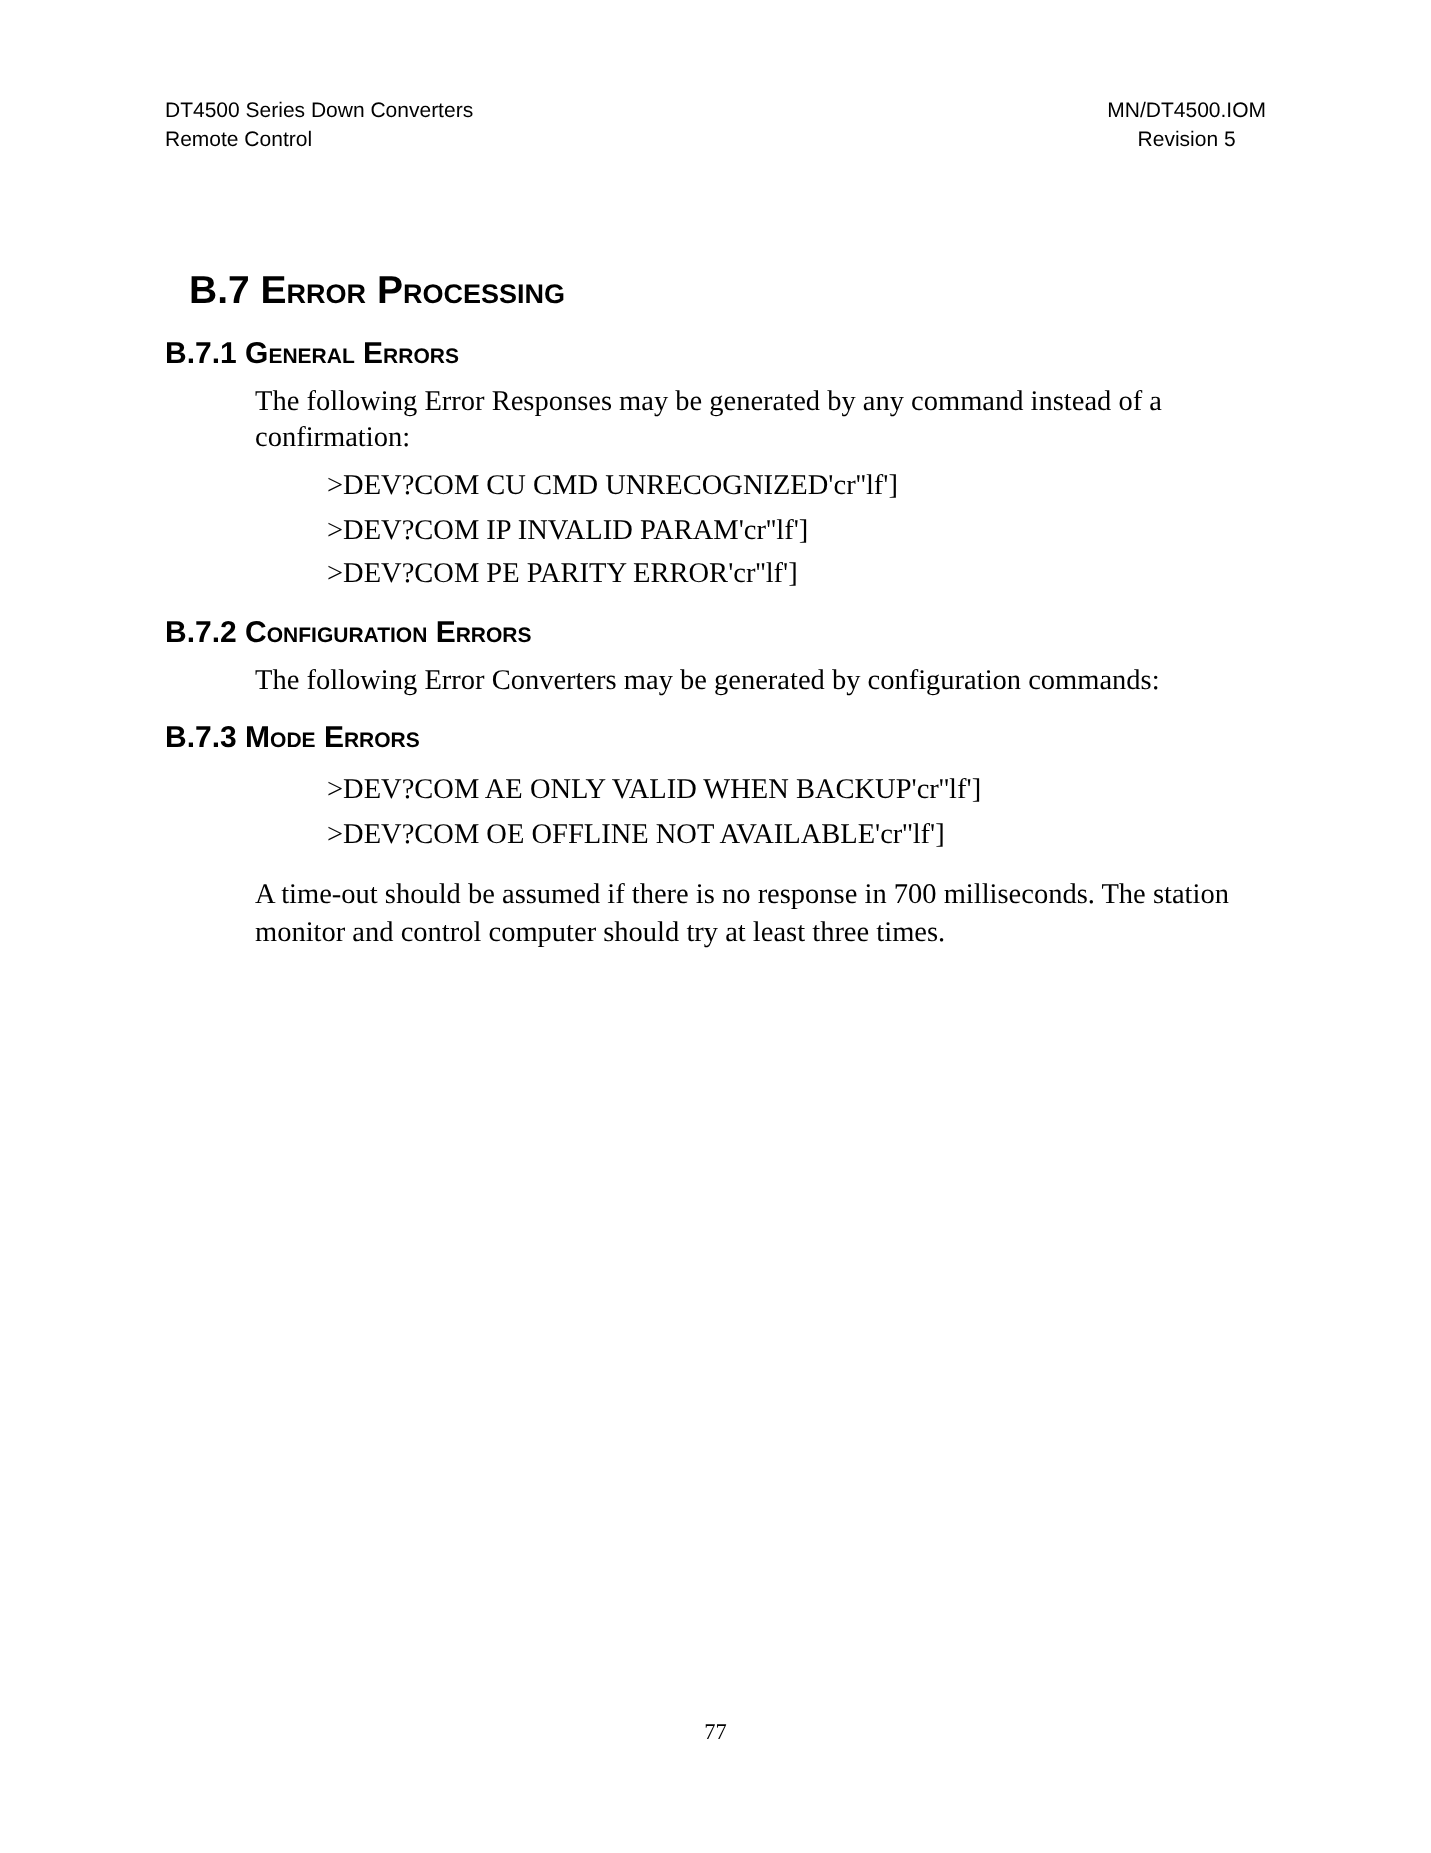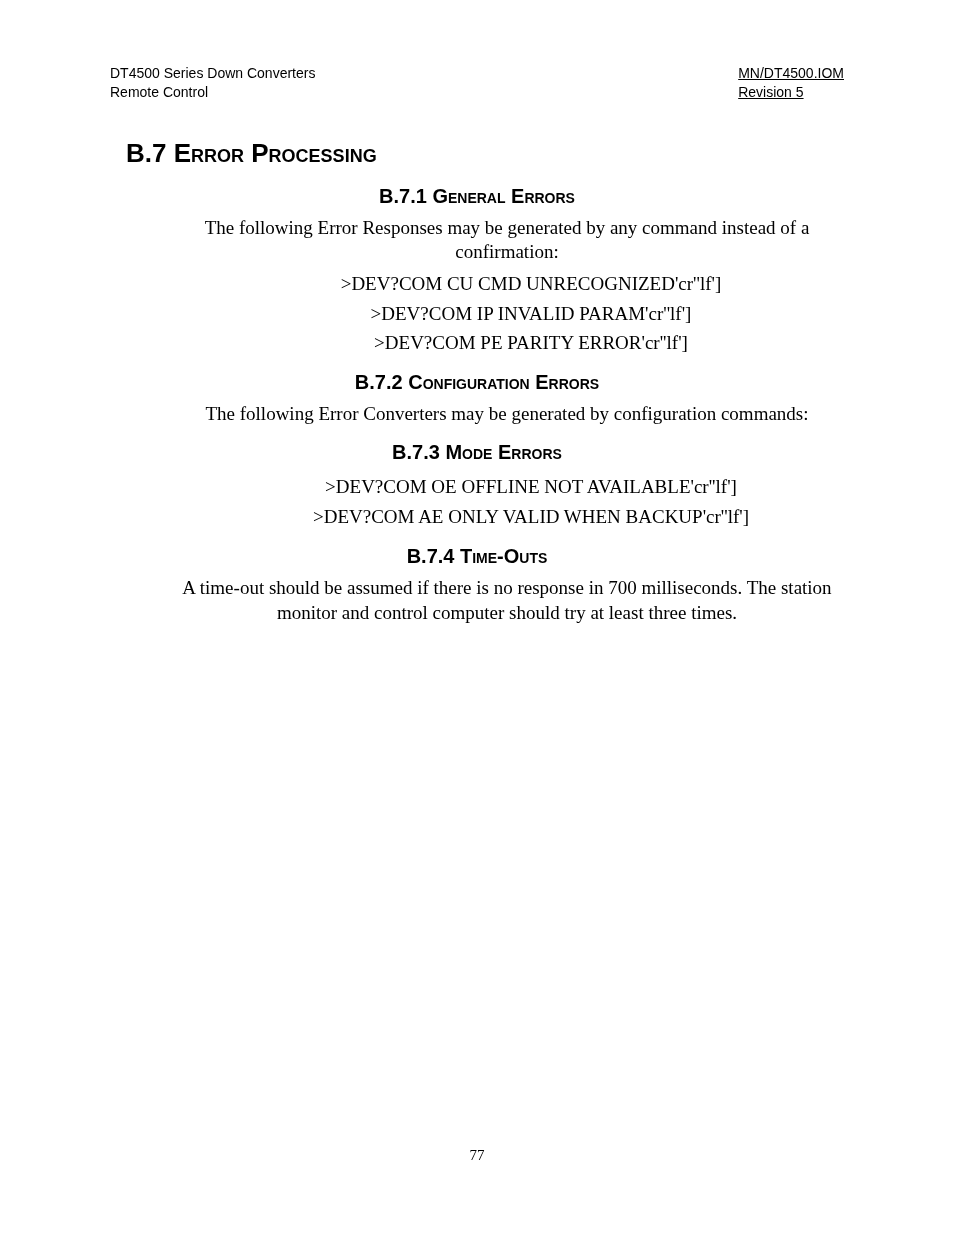--- a/index.html
+++ b/index.html
@@ -14,23 +14,23 @@
   }
   .page {
     padding: 64px 110px 0 110px;
   }
   .header {
     display: flex;
     justify-content: space-between;
     font-family: Arial, Helvetica, sans-serif;
     font-size: 14px;
     line-height: 1.35;
-    margin-bottom: 36px;
+    margin-bottom: 76px;
   }
-  .header .right { text-align: left; text-decoration: underline; }
+  .header .right { text-align: center; }
   .h1 {
     font-family: Arial, Helvetica, sans-serif;
     font-weight: bold;
     font-size: 26px;
     margin: 0 0 16px 16px;
   }
   .h1 .num { font-variant: normal; }
   .h1 .title { font-variant: small-caps; }
   .h2 {
     font-family: Arial, Helvetica, sans-serif;
@@ -42,21 +42,21 @@
   .body-text {
     font-size: 19px;
     line-height: 1.3;
     margin: 4px 0 4px 60px;
   }
   .code-line {
     font-size: 19px;
     line-height: 1.55;
     margin-left: 108px;
   }
-  .section { margin-bottom: 14px; text-align: center; }
+  .section { margin-bottom: 14px; }
   .page-number {
     position: absolute;
     bottom: 71px;
     width: 100%;
     text-align: center;
     font-size: 15px;
     font-family: "Times New Roman", Times, serif;
   }
 </style>
 </head>
@@ -97,27 +97,23 @@
       <span class="title">Configuration Errors</span>
     </div>
     <div class="body-text">The following Error Converters may be generated by configuration commands:</div>
   </div>
 
   <div class="section">
     <div class="h2">
       <span>B.7.3</span>
       <span class="title">Mode Errors</span>
     </div>
+    <div class="code-line">&gt;DEV?COM AE ONLY VALID WHEN BACKUP'cr''lf']</div>
     <div class="code-line">&gt;DEV?COM OE OFFLINE NOT AVAILABLE'cr''lf']</div>
-    <div class="code-line">&gt;DEV?COM AE ONLY VALID WHEN BACKUP'cr''lf']</div>
   </div>
 
   <div class="section">
-    <div class="h2">
-      <span>B.7.4</span>
-      <span class="title">Time-Outs</span>
-    </div>
     <div class="body-text">A time-out should be assumed if there is no response in 700 milliseconds.  The station monitor and control computer should try at least three times.</div>
   </div>
 
 </div>
 
 <div class="page-number">77</div>
 
 </body></html>

